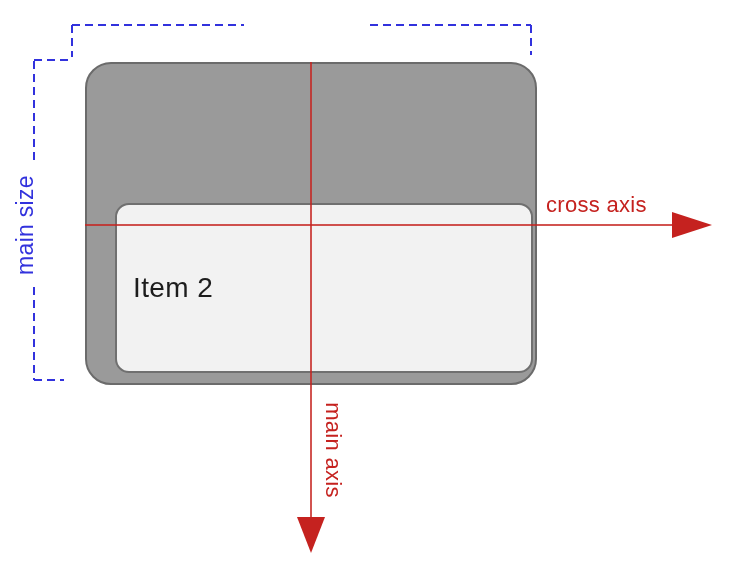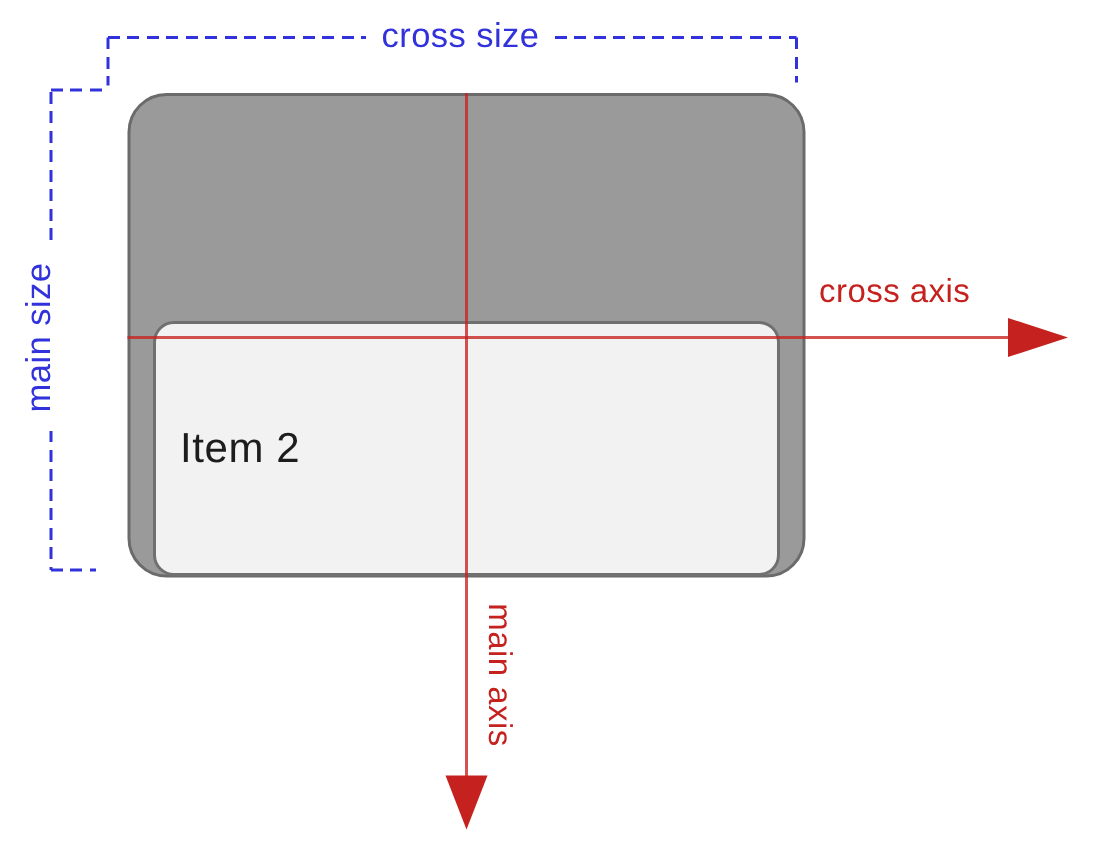--- a/index.html
+++ b/index.html
@@ -66,21 +66,21 @@
     background:var(--item-fill);
     border:2px solid var(--item-border);
     border-radius:14px;
     display:flex;align-items:center;
     padding-left:16px;
     color:var(--item-text);
     font-size:28px;
     letter-spacing:.4px;
   }
   .flex-item-1{top:83px;height:99px;}
-  .flex-item-2{top:214px;height:170px;}
+  .flex-item-2{top:203px;height:170px;margin-left:13px;}
 
   
   .axis-line-h{
     position:absolute;left:85px;top:224px;width:588px;height:2px;
     background:var(--red);opacity:.78;
   }
   .axis-line-v{
     position:absolute;left:310px;top:62px;width:2px;height:456px;
     background:var(--red);opacity:.78;
   }
@@ -97,34 +97,33 @@
     border-top:36px solid var(--red);
   }
   .red-label{
     position:absolute;
     color:var(--red);
     font-size:22px;
     letter-spacing:.3px;
     white-space:nowrap;
     text-align:center;
   }
-  .cross-axis-label{left:546px;top:181px;}
+  .cross-axis-label{left:546px;top:192px;}
   .main-axis-label{
     left:278px;top:438px;width:110px;height:24px;
     line-height:24px;
     transform:rotate(90deg);
   }
 </style>
 </head>
 <body>
 
 <div class="stage">
 
   <div class="h-dash cross-size-dash-left"></div>
-  <div class="blue-label cross-size-label">cross size</div>
   <div class="h-dash cross-size-dash-right"></div>
   <div class="v-dash cross-size-tick-left"></div>
   <div class="v-dash cross-size-tick-right"></div>
 
   <div class="h-dash main-size-tick-top"></div>
   <div class="v-dash main-size-dash-top"></div>
   <div class="blue-label main-size-label">main size</div>
   <div class="v-dash main-size-dash-bottom"></div>
   <div class="h-dash main-size-tick-bottom"></div>
 

